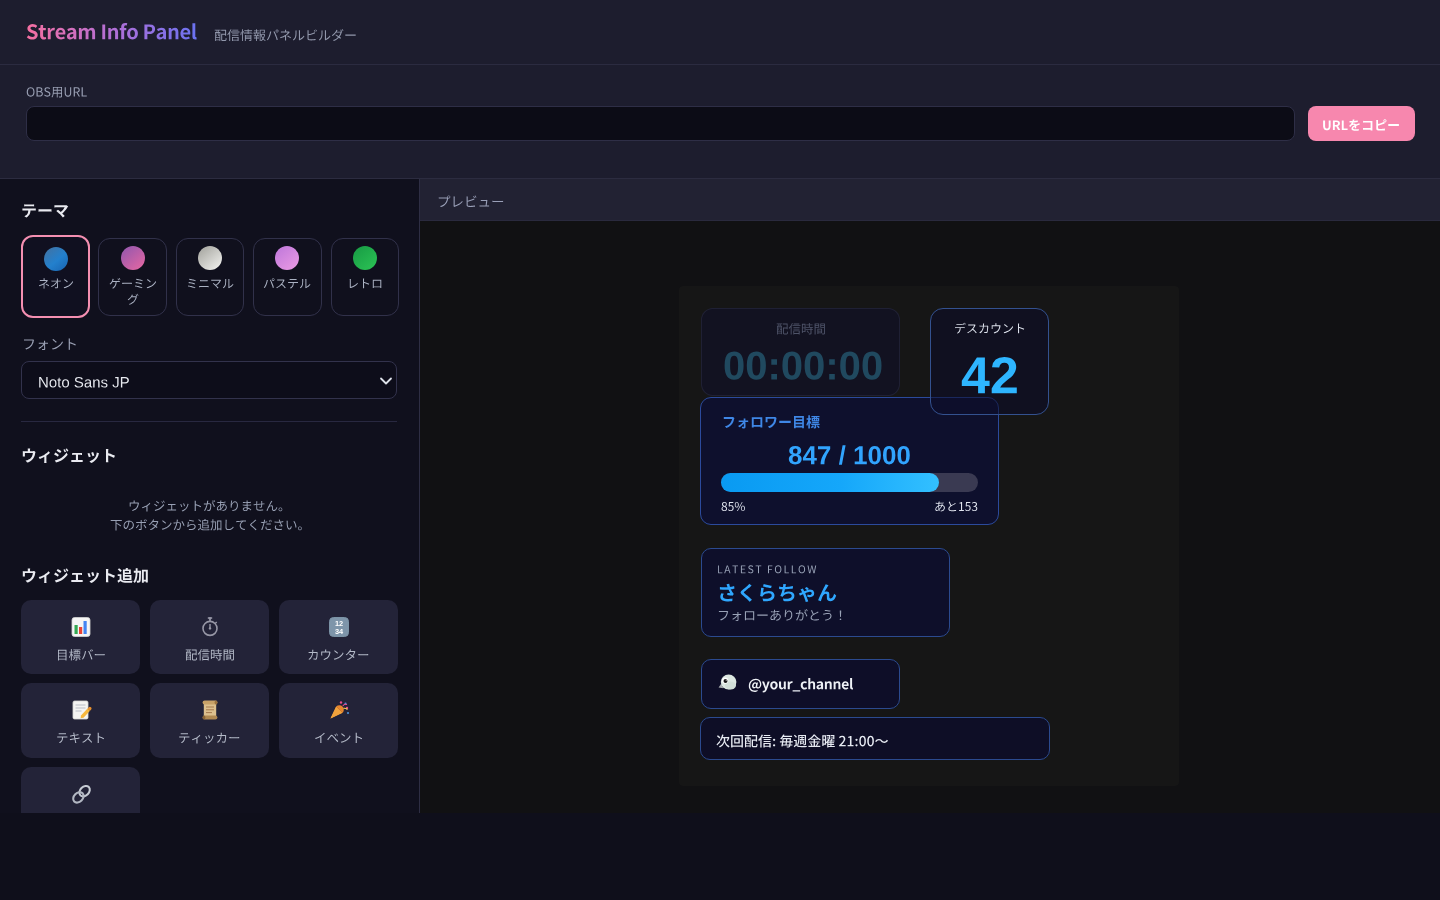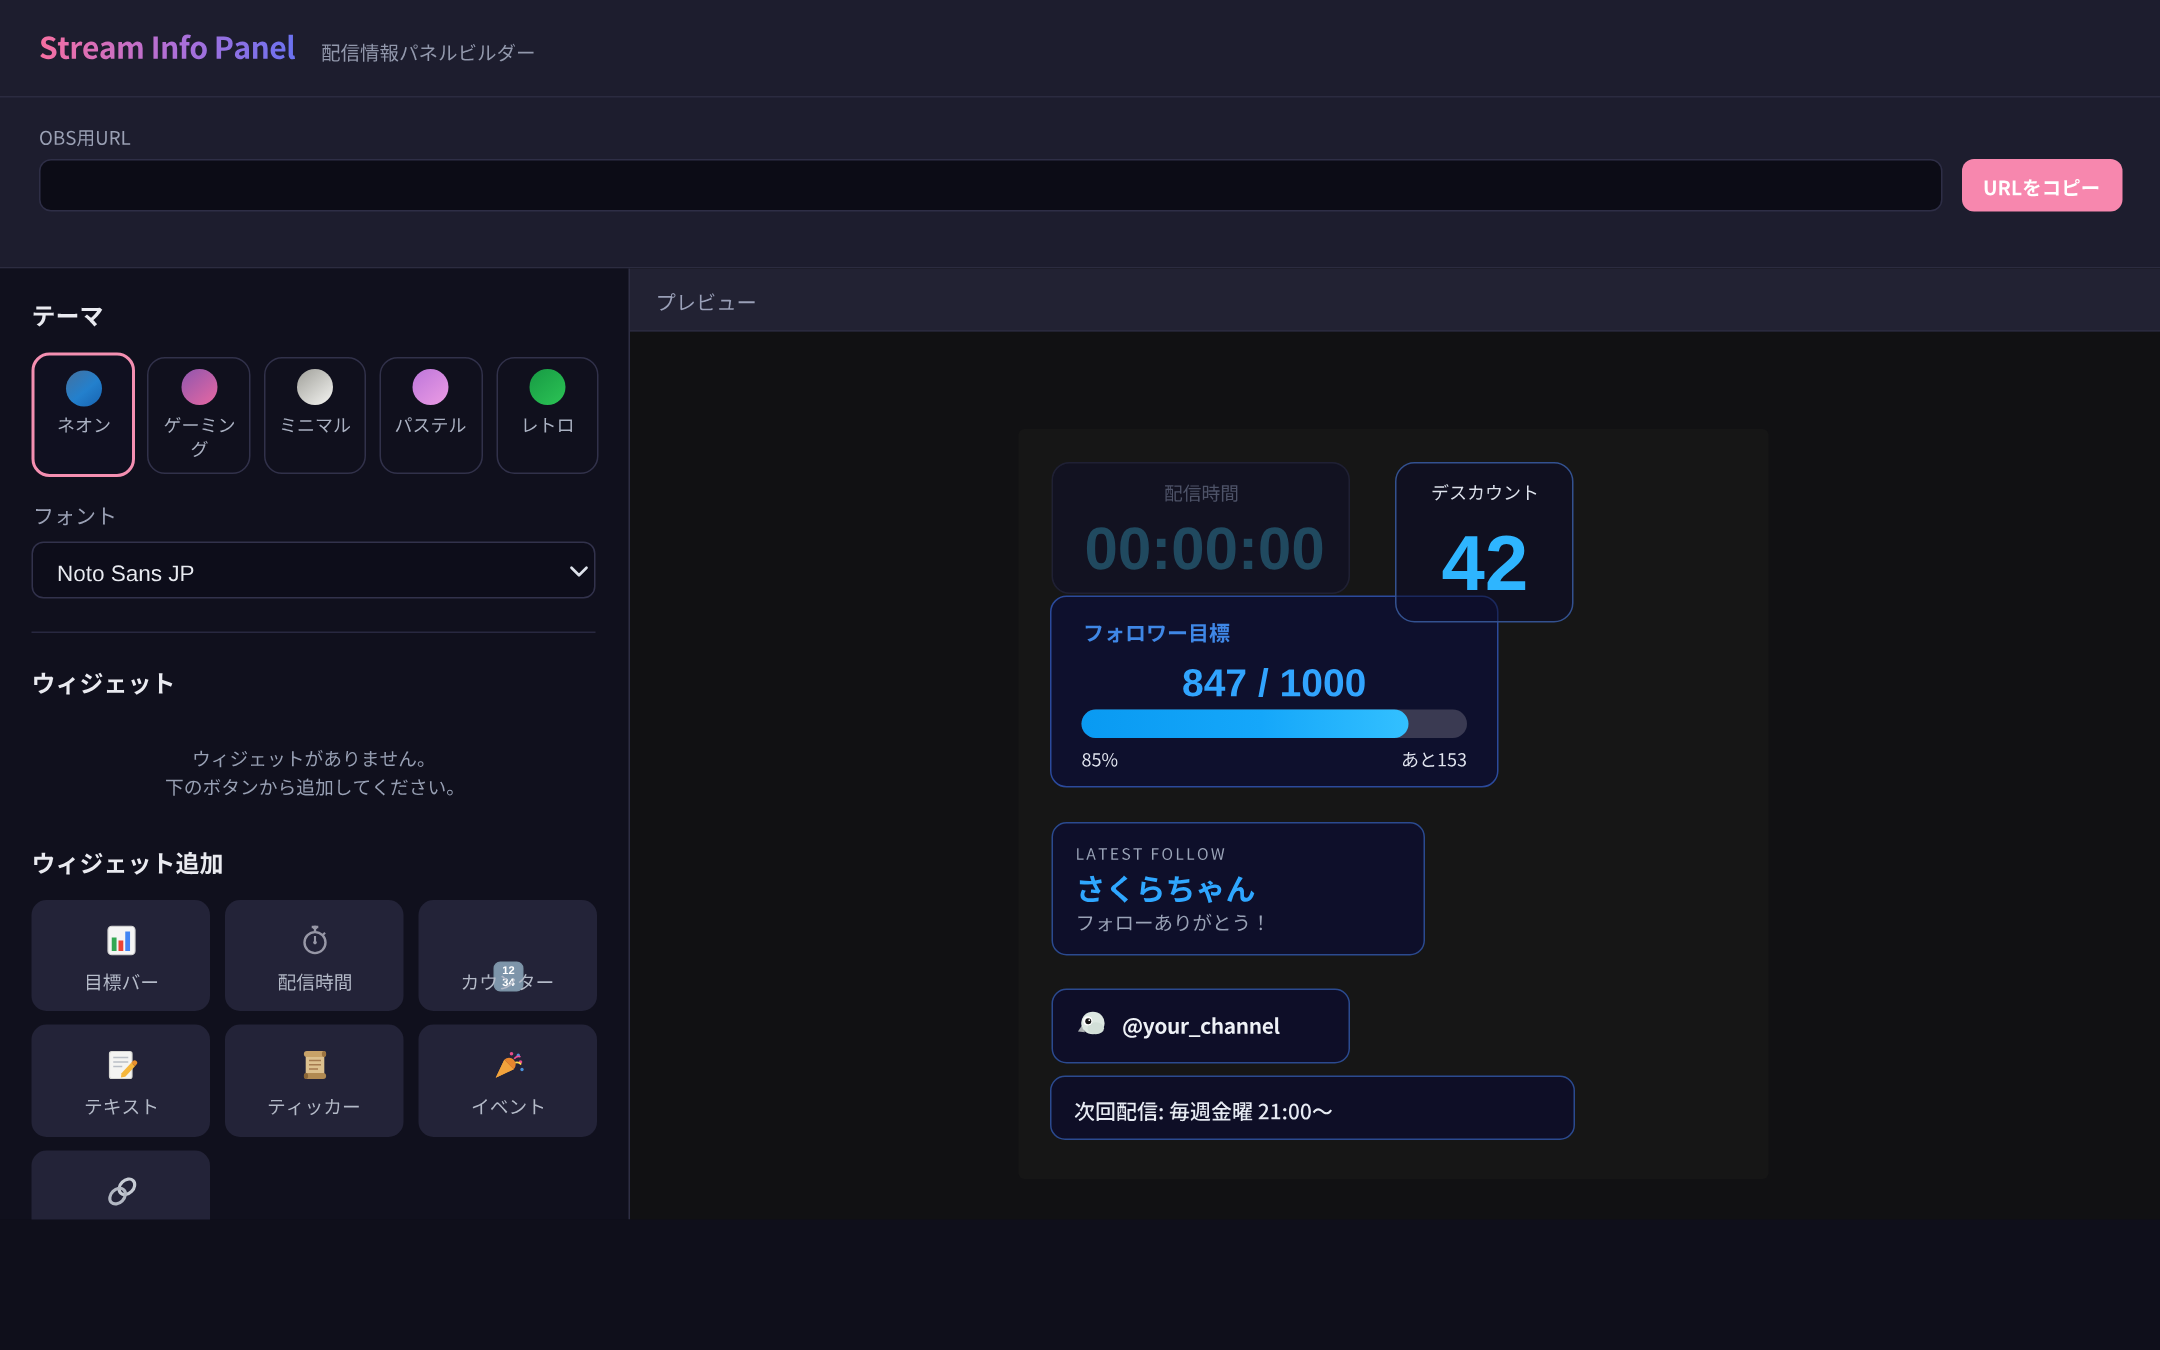--- a/index.html
+++ b/index.html
@@ -101,21 +101,21 @@
         <path d="M11 12.4 L11 8" stroke-width="1.4"></path>
         <path d="M16.2 7.4 l1.5-1.5" stroke-width="1.4"></path>
       </g>
       <rect x="9.6" y="1.2" width="2.8" height="2.2" rx="0.8" fill="#9797a6"></rect>
       <circle cx="11" cy="12.4" r="1.2" fill="#9797a6"></circle>
     </svg></div>
 <div style="position:absolute;left:184.5px;top:644.5px;line-height:0"><svg width="52" height="20" viewBox="0 0 52 20">
       <path d="M7.4 8.5H11.2V9.4H7.4ZM7 8.5H7.9V13.9Q7.9 14.3 8 14.4Q8.1 14.5 8.6 14.5Q8.7 14.5 8.9 14.5Q9.2 14.5 9.5 14.5Q9.8 14.5 10.1 14.5Q10.4 14.5 10.5 14.5Q10.8 14.5 10.9 14.3Q11.1 14.2 11.1 13.7Q11.2 13.3 11.2 12.4Q11.3 12.4 11.5 12.5Q11.6 12.6 11.8 12.7Q12 12.7 12.1 12.8Q12 13.8 11.9 14.3Q11.8 14.9 11.5 15.1Q11.1 15.4 10.6 15.4Q10.5 15.4 10.3 15.4Q10.1 15.4 9.8 15.4Q9.5 15.4 9.2 15.4Q9 15.4 8.8 15.4Q8.6 15.4 8.5 15.4Q7.9 15.4 7.6 15.3Q7.2 15.1 7.1 14.8Q7 14.5 7 13.9ZM6.9 4.6H11.6V10.2H10.7V5.5H6.9ZM1 6.8H6V15.3H5.3V7.6H1.8V15.4H1ZM1.4 11.8H5.6V12.5H1.4ZM1.4 13.8H5.6V14.6H1.4ZM0.7 4.5H6.3V5.3H0.7ZM2.5 4.7H3.2V7.4H2.5ZM3.9 4.7H4.6V7.4H3.9ZM2.6 7.3H3.2V8.6Q3.2 9 3.1 9.4Q3 9.9 2.8 10.3Q2.6 10.7 2.2 11.1Q2.1 11 2 10.9Q1.9 10.8 1.8 10.7Q2.2 10.4 2.3 10Q2.5 9.7 2.6 9.3Q2.6 8.9 2.6 8.6ZM3.9 7.3H4.4V9.9Q4.4 10.1 4.4 10.1Q4.4 10.1 4.6 10.1Q4.6 10.1 4.7 10.1Q4.8 10.1 4.9 10.1Q5 10.1 5 10.1Q5.2 10.1 5.2 10.1Q5.3 10.2 5.4 10.2Q5.6 10.3 5.7 10.3Q5.7 10.5 5.5 10.6Q5.4 10.7 5.1 10.7Q5.1 10.7 4.9 10.7Q4.8 10.7 4.7 10.7Q4.6 10.7 4.5 10.7Q4.1 10.7 4 10.5Q3.9 10.4 3.9 9.9Z M17.6 4.6H23.3V5.4H17.6ZM17.4 8.1H23.6V8.8H17.4ZM17.4 9.8H23.5V10.6H17.4ZM17.8 14.1H23.2V14.9H17.8ZM16.4 6.3H24.5V7.1H16.4ZM17.3 11.5H23.7V15.5H22.7V12.3H18.2V15.5H17.3ZM16 4 16.8 4.3Q16.4 5.4 15.8 6.4Q15.3 7.4 14.6 8.3Q14 9.2 13.3 9.9Q13.2 9.8 13.1 9.6Q13 9.4 12.9 9.3Q12.8 9.1 12.7 9Q13.4 8.4 14 7.6Q14.6 6.8 15.1 5.9Q15.6 5 16 4ZM14.7 7.3 15.5 6.4 15.6 6.4V15.5H14.7Z M30.3 5.5H36.5V6.3H30.3ZM29.7 7.9H37.1V8.8H29.7ZM29.8 10.2H36.9V11H29.8ZM32.9 4H33.8V8.4H32.9ZM34.5 8.6H35.5V14.4Q35.5 14.8 35.3 15Q35.2 15.2 34.9 15.3Q34.7 15.4 34.2 15.5Q33.7 15.5 32.9 15.5Q32.9 15.3 32.8 15Q32.7 14.8 32.6 14.6Q33.2 14.6 33.7 14.6Q34.1 14.6 34.3 14.6Q34.4 14.6 34.5 14.6Q34.5 14.5 34.5 14.4ZM30.6 11.9 31.3 11.4Q31.6 11.8 32 12.1Q32.3 12.5 32.5 12.9Q32.8 13.3 33 13.6L32.1 14.1Q32 13.8 31.8 13.4Q31.5 13 31.2 12.6Q30.9 12.2 30.6 11.9ZM26.4 4.8H29.5V13H26.4V12.2H28.6V5.7H26.4ZM26.4 8.5H29.1V9.3H26.4ZM25.9 4.8H26.8V14.1H25.9Z M41.8 11.7H45.6V12.4H41.8ZM41.8 9.8H46.1V14.3H41.8V13.6H45.2V10.5H41.8ZM41.4 9.8H42.3V15H41.4ZM39.1 6.3H42.6V7H39.1ZM44.9 6.3H48.4V7H44.9ZM48 4.5H48.9V14.3Q48.9 14.7 48.8 15Q48.7 15.2 48.4 15.3Q48.1 15.4 47.6 15.5Q47.1 15.5 46.3 15.5Q46.3 15.4 46.2 15.2Q46.2 15 46.1 14.8Q46 14.7 46 14.5Q46.3 14.5 46.7 14.6Q47.1 14.6 47.3 14.5Q47.6 14.5 47.7 14.5Q47.9 14.5 47.9 14.5Q48 14.4 48 14.3ZM39.2 4.5H43.2V8.8H39.2V8.1H42.3V5.3H39.2ZM48.5 4.5V5.3H45.2V8.1H48.5V8.8H44.3V4.5ZM38.6 4.5H39.6V15.5H38.6Z" fill="#b4bac8"></path>
     </svg></div>
 <div style="position:absolute;left:279px;top:600px;width:119px;height:74px;background:#232338;border-radius:10px"></div>
-<div style="position:absolute;left:327.5px;top:640px;width:22px;height:22px;line-height:0"><svg width="22" height="22" viewBox="0 0 22 22">
+<div style="position:absolute;left:327.5px;top:616px;width:22px;height:22px;line-height:0"><svg width="22" height="22" viewBox="0 0 22 22">
       <rect x="1.5" y="1.5" width="19" height="19" rx="4" fill="#7e95aa"></rect>
       <rect x="1.5" y="1.5" width="19" height="19" rx="4" fill="none" stroke="#7b93a6" stroke-width="1"></rect>
       <text x="11" y="9.6" font-family="Liberation Sans, sans-serif" font-size="7.4" font-weight="bold" fill="#fff" text-anchor="middle">12</text>
       <text x="11" y="17.6" font-family="Liberation Sans, sans-serif" font-size="7.4" font-weight="bold" fill="#fff" text-anchor="middle">34</text>
     </svg></div>
 <div style="position:absolute;left:307.2px;top:644.5px;line-height:0"><svg width="64" height="20" viewBox="0 0 64 20">
       <path d="M6.3 4.7Q6.3 4.9 6.3 5.2Q6.3 5.5 6.3 5.7Q6.2 7.6 5.9 9Q5.7 10.5 5.1 11.5Q4.6 12.6 3.9 13.4Q3.2 14.2 2.3 14.8L1.4 14.1Q1.7 13.9 2 13.7Q2.4 13.4 2.6 13.2Q3.2 12.6 3.7 12Q4.2 11.3 4.5 10.4Q4.9 9.5 5.1 8.3Q5.2 7.2 5.3 5.7Q5.3 5.6 5.2 5.4Q5.2 5.2 5.2 5Q5.2 4.8 5.2 4.7ZM10.7 7.3Q10.7 7.4 10.6 7.6Q10.6 7.8 10.6 7.9Q10.6 8.2 10.6 8.8Q10.6 9.4 10.5 10.2Q10.4 10.9 10.4 11.6Q10.3 12.3 10.1 12.9Q10 13.5 9.9 13.9Q9.7 14.3 9.4 14.5Q9 14.7 8.5 14.7Q8.1 14.7 7.5 14.6Q7 14.6 6.5 14.6L6.4 13.5Q6.9 13.6 7.4 13.6Q7.9 13.7 8.3 13.7Q8.5 13.7 8.7 13.6Q8.9 13.5 9 13.3Q9.1 13 9.2 12.5Q9.3 12 9.4 11.4Q9.5 10.7 9.5 10.1Q9.6 9.5 9.6 8.9Q9.6 8.3 9.6 7.9H3Q2.7 7.9 2.3 7.9Q1.9 7.9 1.6 8V6.9Q1.9 6.9 2.3 7Q2.7 7 3 7H9.2Q9.4 7 9.6 7Q9.8 6.9 10 6.9Z M19.3 4.5Q19.2 4.8 19.2 5Q19.2 5.2 19.2 5.4Q19.2 5.6 19.2 5.9Q19.2 6.2 19.2 6.5Q19.2 6.9 19.2 7.1H18.1Q18.1 6.8 18.1 6.5Q18.1 6.2 18.1 5.9Q18.1 5.6 18.1 5.4Q18.1 5.2 18.1 5Q18.1 4.8 18.1 4.5ZM23.5 6.9Q23.5 7 23.4 7.3Q23.4 7.5 23.3 7.7Q23.3 8 23.2 8.5Q23.1 9 22.9 9.5Q22.8 10 22.6 10.5Q22.4 11 22.1 11.4Q21.6 12.2 20.9 12.9Q20.2 13.6 19.3 14.1Q18.3 14.6 17.2 15L16.4 14Q16.7 14 17 13.9Q17.4 13.8 17.6 13.7Q18.3 13.5 18.9 13.1Q19.5 12.7 20.1 12.2Q20.7 11.7 21 11.2Q21.4 10.6 21.6 10Q21.9 9.3 22 8.7Q22.2 8.1 22.2 7.5H15.2Q15.2 7.7 15.2 8Q15.2 8.3 15.2 8.7Q15.2 9 15.2 9.3Q15.2 9.6 15.2 9.8Q15.2 9.9 15.3 10.1Q15.3 10.4 15.3 10.5H14.2Q14.2 10.3 14.2 10.1Q14.2 9.9 14.2 9.7Q14.2 9.5 14.2 9.3Q14.2 9 14.2 8.6Q14.2 8.3 14.2 8Q14.2 7.7 14.2 7.5Q14.2 7.3 14.2 7Q14.2 6.7 14.2 6.5Q14.5 6.6 14.8 6.6Q15 6.6 15.4 6.6H22Q22.3 6.6 22.5 6.6Q22.7 6.5 22.8 6.5Z M27.8 5.3Q28.2 5.6 28.6 5.9Q29 6.2 29.5 6.6Q30 7 30.4 7.3Q30.8 7.7 31 7.9L30.2 8.7Q30 8.5 29.6 8.1Q29.2 7.8 28.8 7.4Q28.4 7 27.9 6.7Q27.5 6.3 27.1 6.1ZM26.8 13.7Q27.9 13.6 28.8 13.3Q29.7 13 30.4 12.6Q31.2 12.3 31.8 11.9Q32.7 11.3 33.5 10.5Q34.3 9.7 35 8.9Q35.6 8.1 35.9 7.3L36.5 8.4Q36.1 9.1 35.5 9.9Q34.9 10.7 34.1 11.5Q33.3 12.2 32.3 12.8Q31.7 13.2 31 13.6Q30.2 13.9 29.3 14.2Q28.5 14.5 27.4 14.7Z M42.7 8.8Q43.3 9.1 44 9.5Q44.6 10 45.3 10.4Q45.9 10.9 46.5 11.3Q47.1 11.8 47.6 12.1L46.8 13Q46.4 12.6 45.8 12.2Q45.2 11.7 44.6 11.2Q43.9 10.7 43.3 10.3Q42.6 9.8 42 9.5ZM48.4 6.5Q48.3 6.6 48.2 6.8Q48.2 7 48.1 7.2Q47.9 7.8 47.6 8.5Q47.3 9.3 46.9 10Q46.4 10.8 45.9 11.4Q45 12.5 43.8 13.4Q42.5 14.4 40.7 15.1L39.8 14.3Q41 13.9 41.9 13.4Q42.9 12.8 43.7 12.2Q44.4 11.6 45 10.9Q45.5 10.3 45.9 9.6Q46.3 9 46.6 8.3Q46.9 7.6 47 7H42.4L42.8 6.1H46.8Q47 6.1 47.2 6.1Q47.4 6.1 47.6 6ZM44.2 4.7Q44 4.9 43.9 5.2Q43.7 5.5 43.6 5.7Q43.3 6.3 42.7 7.2Q42.1 8 41.3 8.8Q40.5 9.6 39.5 10.3L38.7 9.7Q39.7 9 40.5 8.2Q41.3 7.4 41.8 6.6Q42.4 5.9 42.7 5.3Q42.8 5.1 42.9 4.9Q43 4.6 43.1 4.3Z M51.3 9.1Q51.5 9.1 51.7 9.1Q52 9.1 52.3 9.1Q52.7 9.2 53 9.2Q53.2 9.2 53.6 9.2Q54.1 9.2 54.6 9.2Q55.2 9.2 55.8 9.2Q56.4 9.2 57.1 9.2Q57.7 9.2 58.3 9.2Q58.8 9.2 59.2 9.2Q59.7 9.2 59.9 9.2Q60.3 9.2 60.7 9.1Q61 9.1 61.2 9.1V10.3Q61 10.3 60.7 10.3Q60.3 10.3 59.9 10.3Q59.7 10.3 59.3 10.3Q58.8 10.3 58.3 10.3Q57.7 10.3 57.1 10.3Q56.4 10.3 55.8 10.3Q55.2 10.3 54.6 10.3Q54.1 10.3 53.6 10.3Q53.2 10.3 53 10.3Q52.5 10.3 52 10.3Q51.6 10.3 51.3 10.3Z" fill="#b4bac8"></path>
     </svg></div>
 <div style="position:absolute;left:21px;top:683px;width:119px;height:75px;background:#232338;border-radius:10px"></div>
 <div style="position:absolute;left:69.5px;top:699px;width:22px;height:22px;line-height:0"><svg width="22" height="22" viewBox="0 0 22 22">

